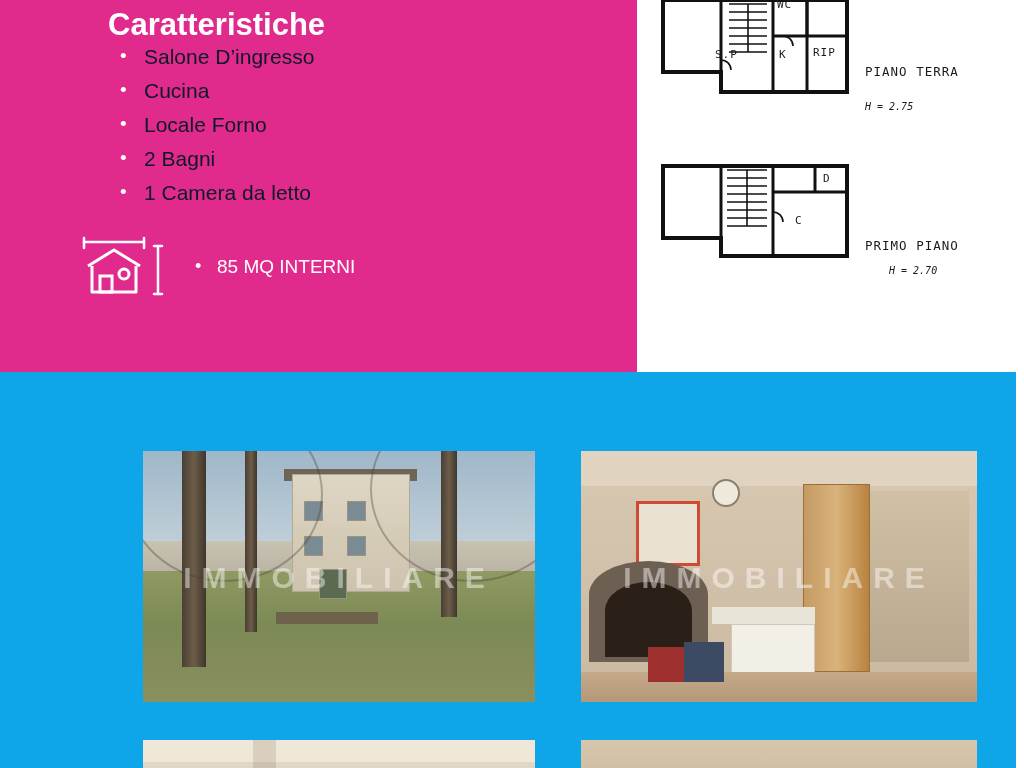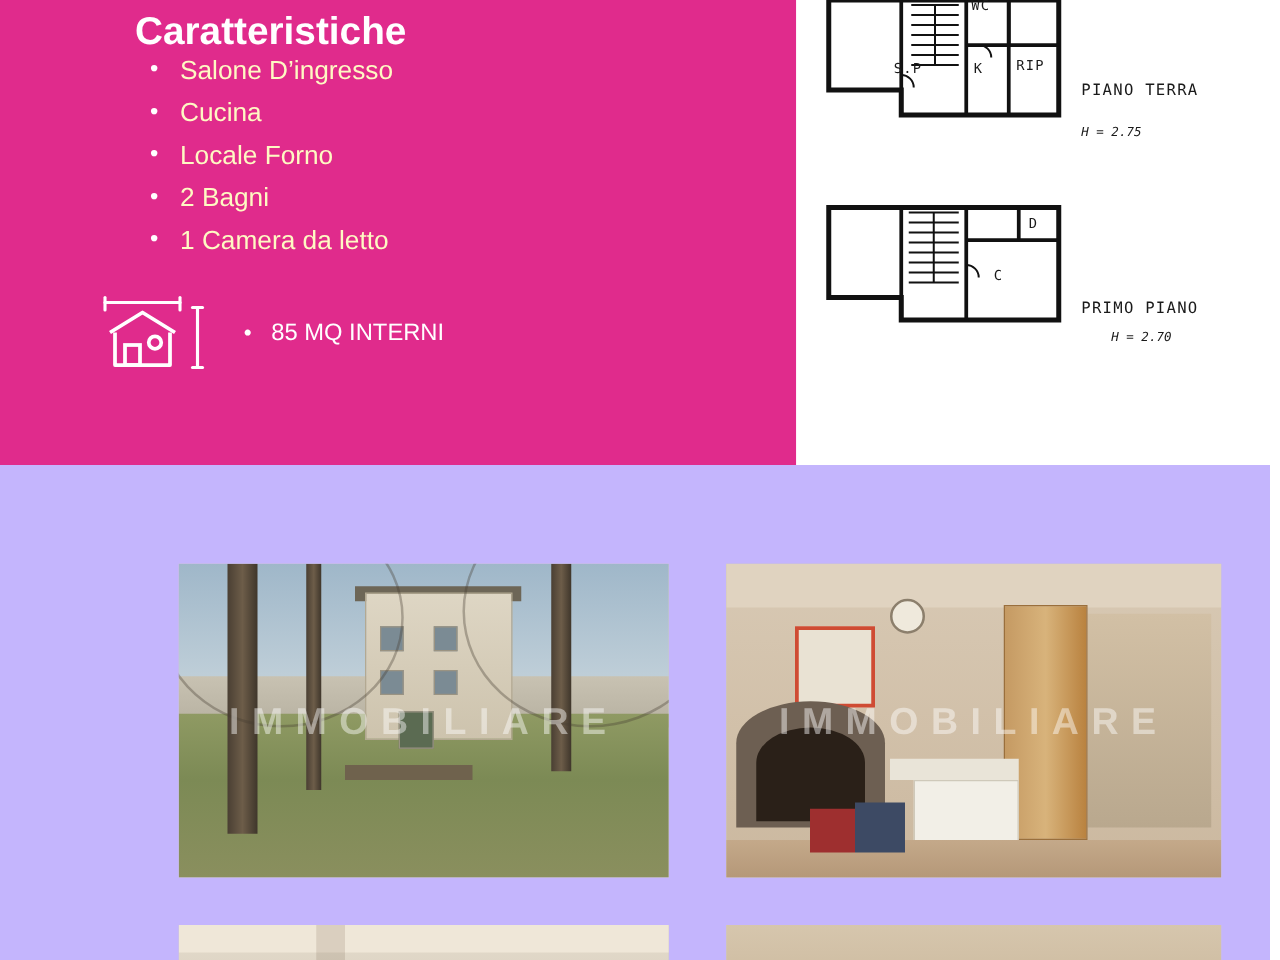--- a/index.html
+++ b/index.html
@@ -43,21 +43,21 @@
     top: 40px;
     margin: 0;
     padding: 0;
     list-style: none;
   }
   .feature-list li {
     position: relative;
     font-size: 21px;
     line-height: 34px;
     padding-left: 36px;
-    color: #fef9c3;
+    color: #0f172a;
     white-space: nowrap;
   }
   .feature-list li::before {
     content: "\2022";
     position: absolute;
     left: 12px;
     top: -1px;
     font-size: 19px;
     color: #ffffff;
   }
@@ -131,21 +131,21 @@
   .cap-first    { left: 228px; top: 238px; }
   .sub-first    { left: 228px; top: 265px; padding-left: 24px; }
 
   
   .photos {
     position: absolute;
     left: 0;
     top: 372px;
     width: 1016px;
     height: 396px;
-    background: #c4b5fd;
+    background: #0ea5e9;
   }
   .photo {
     position: absolute;
     overflow: hidden;
     background: #cfcabf;
   }
   .p1 { left: 103px; top: 63px;  width: 392px; height: 251px; }
   .p2 { left: 541px; top: 63px;  width: 396px; height: 251px; }
   .p3 { left: 103px; top: 352px; width: 392px; height: 120px; }
   .p4 { left: 541px; top: 352px; width: 396px; height: 120px; }

